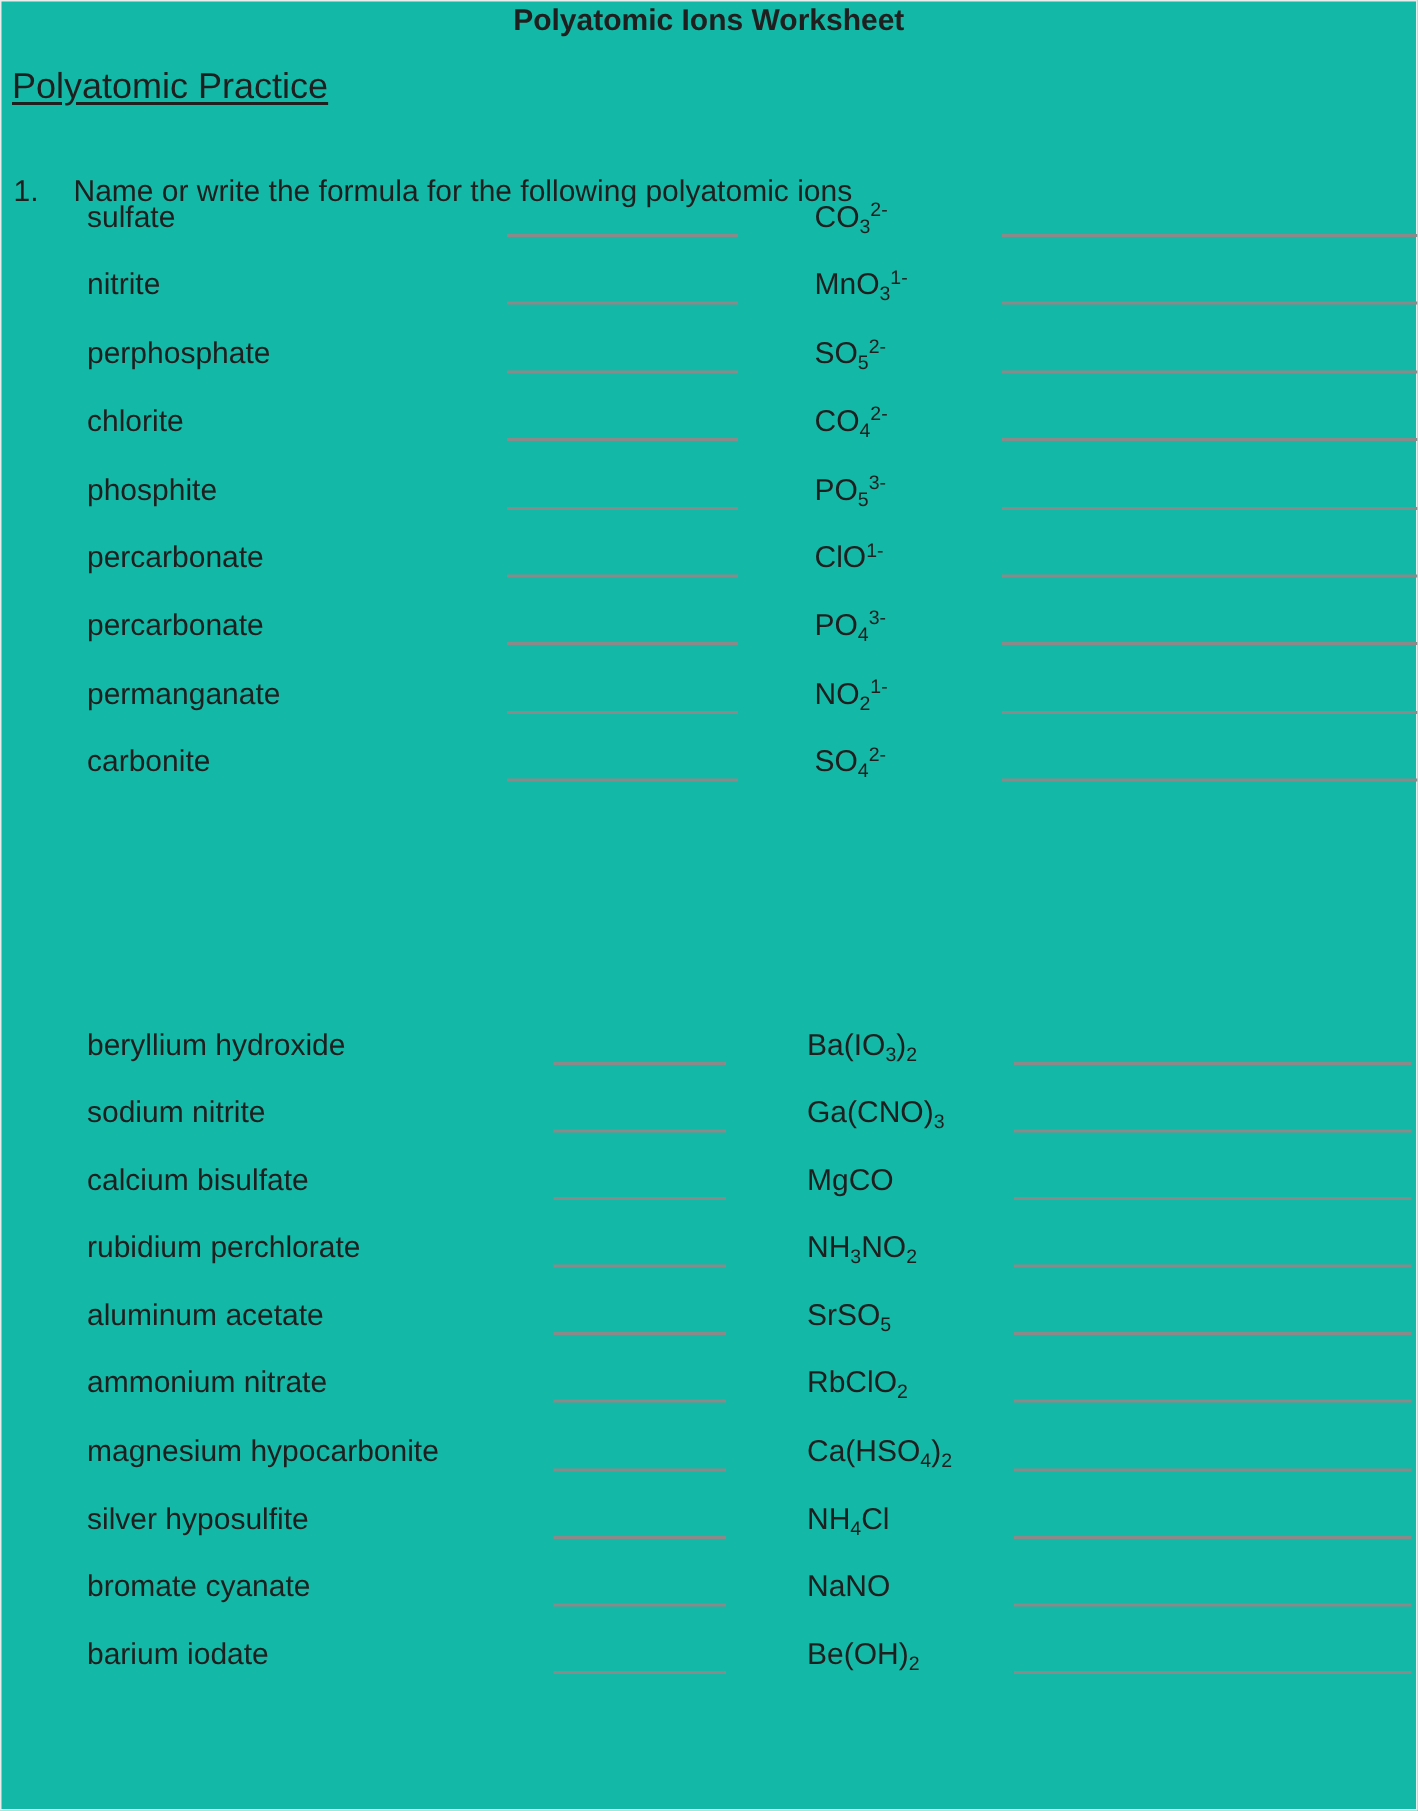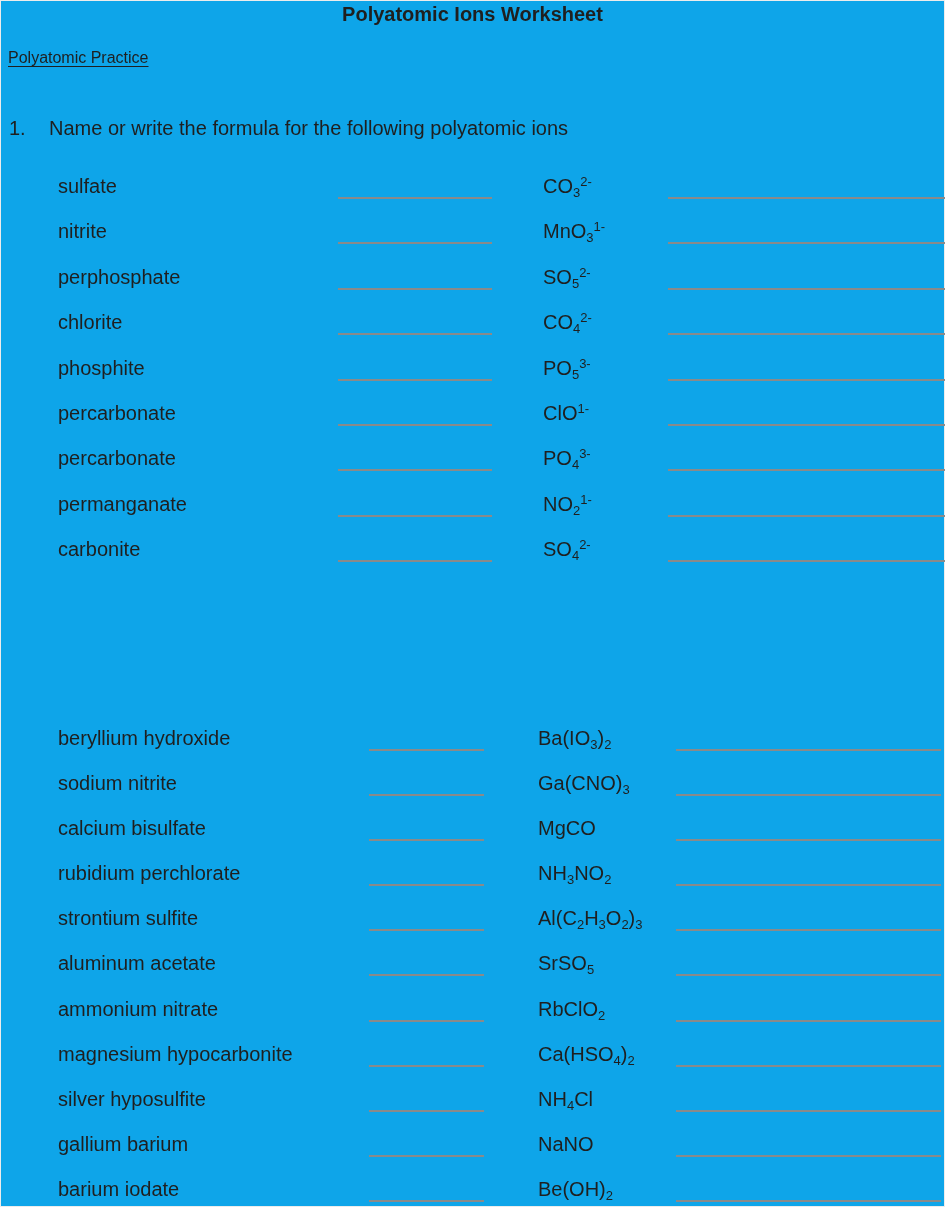--- a/index.html
+++ b/index.html
@@ -7,39 +7,39 @@
     --line:#8a8a8a;
   }
   html,body{margin:0;padding:0;background:#fff;}
   body{
     width:945px;height:1207px;
     font-family:"Liberation Sans", sans-serif;
     color:var(--text);
     overflow:hidden;
   }
   .page{
-    position:relative;width:945px;height:1207px;background:#0ea5e9;
+    position:relative;width:945px;height:1207px;background:#14b8a6;
     box-sizing:border-box;border:1px solid #ececec;
   }
   .title{
     position:absolute;top:2px;left:0;width:100%;
     text-align:center;font-weight:bold;font-size:20px;line-height:22px;
   }
   .heading{
     position:absolute;top:46px;left:7px;
-    font-size:16px;line-height:22px;text-decoration:underline;
+    font-size:24px;line-height:22px;text-decoration:underline;
     text-underline-offset:3px;
   }
   .qhead{
     position:absolute;left:8px;font-size:20px;line-height:22px;white-space:nowrap;margin-top:28px;
   }
   #q1-head{top:88px;}
   #q2-head{top:636px;}
   .qnum{display:inline-block;width:40px;}
-  .rows{position:absolute;left:0;width:945px;margin-top:41px;}
+  .rows{position:absolute;left:0;width:945px;}
   #rows-1{top:133px;}
   #rows-2{top:685px;}
   .row{position:relative;width:945px;}
   .s1{height:45.4px;}
   .s2{height:45.1px;}
   .row .name{
     position:absolute;left:57px;top:0;
     font-size:20px;line-height:22px;white-space:nowrap;
   }
   .row .formula{
@@ -153,26 +153,20 @@
         <span class="formula"><span>MgCO</span></span>
         <span class="blank blank2"></span>
       </div>
       <div class="row s2">
         <span class="name">rubidium perchlorate</span>
         <span class="blank blank1"></span>
         <span class="formula"><span>NH</span><sub>3</sub><span>NO</span><sub>2</sub></span>
         <span class="blank blank2"></span>
       </div>
       <div class="row s2">
-        <span class="name">strontium sulfite</span>
-        <span class="blank blank1"></span>
-        <span class="formula"><span>Al(C</span><sub>2</sub><span>H</span><sub>3</sub><span>O</span><sub>2</sub><span>)</span><sub>3</sub></span>
-        <span class="blank blank2"></span>
-      </div>
-      <div class="row s2">
         <span class="name">aluminum acetate</span>
         <span class="blank blank1"></span>
         <span class="formula"><span>SrSO</span><sub>5</sub></span>
         <span class="blank blank2"></span>
       </div>
       <div class="row s2">
         <span class="name">ammonium nitrate</span>
         <span class="blank blank1"></span>
         <span class="formula"><span>RbClO</span><sub>2</sub></span>
         <span class="blank blank2"></span>
@@ -183,21 +177,21 @@
         <span class="formula"><span>Ca(HSO</span><sub>4</sub><span>)</span><sub>2</sub></span>
         <span class="blank blank2"></span>
       </div>
       <div class="row s2">
         <span class="name">silver hyposulfite</span>
         <span class="blank blank1"></span>
         <span class="formula"><span>NH</span><sub>4</sub><span>Cl</span></span>
         <span class="blank blank2"></span>
       </div>
       <div class="row s2">
-        <span class="name">gallium barium</span>
+        <span class="name">bromate cyanate</span>
         <span class="blank blank1"></span>
         <span class="formula"><span>NaNO</span></span>
         <span class="blank blank2"></span>
       </div>
       <div class="row s2">
         <span class="name">barium iodate</span>
         <span class="blank blank1"></span>
         <span class="formula"><span>Be(OH)</span><sub>2</sub></span>
         <span class="blank blank2"></span>
       </div>

